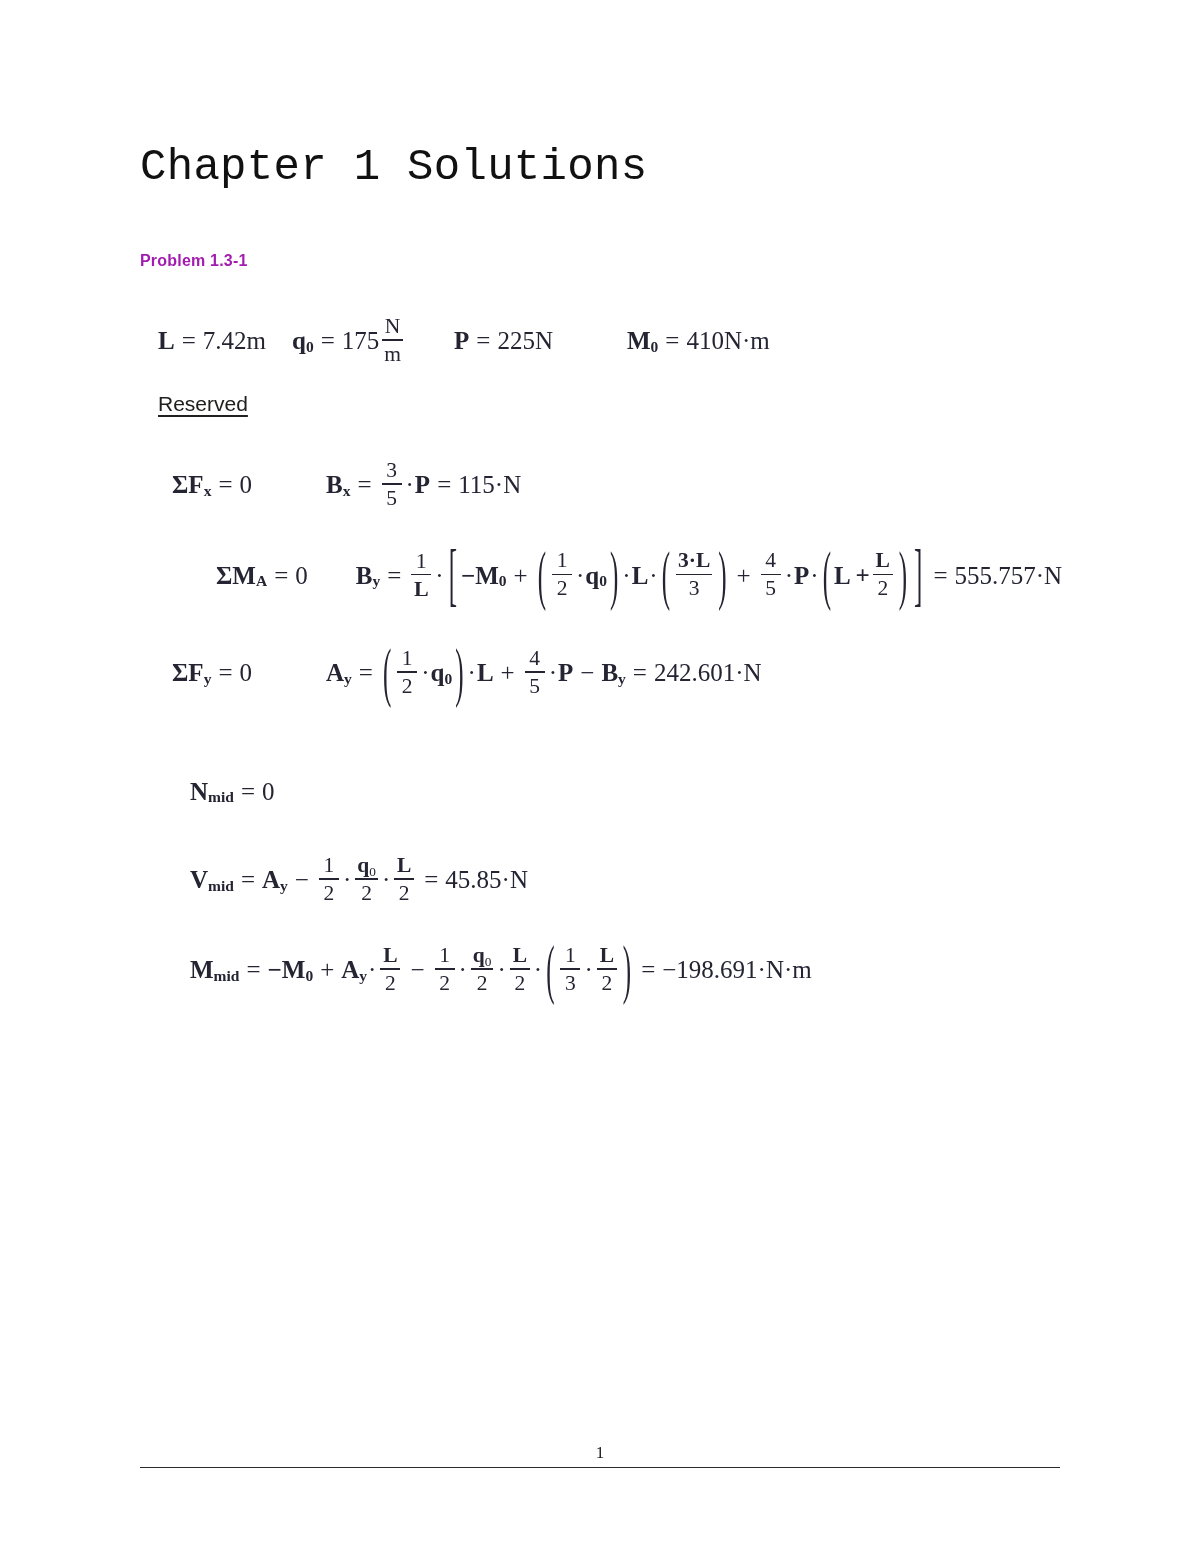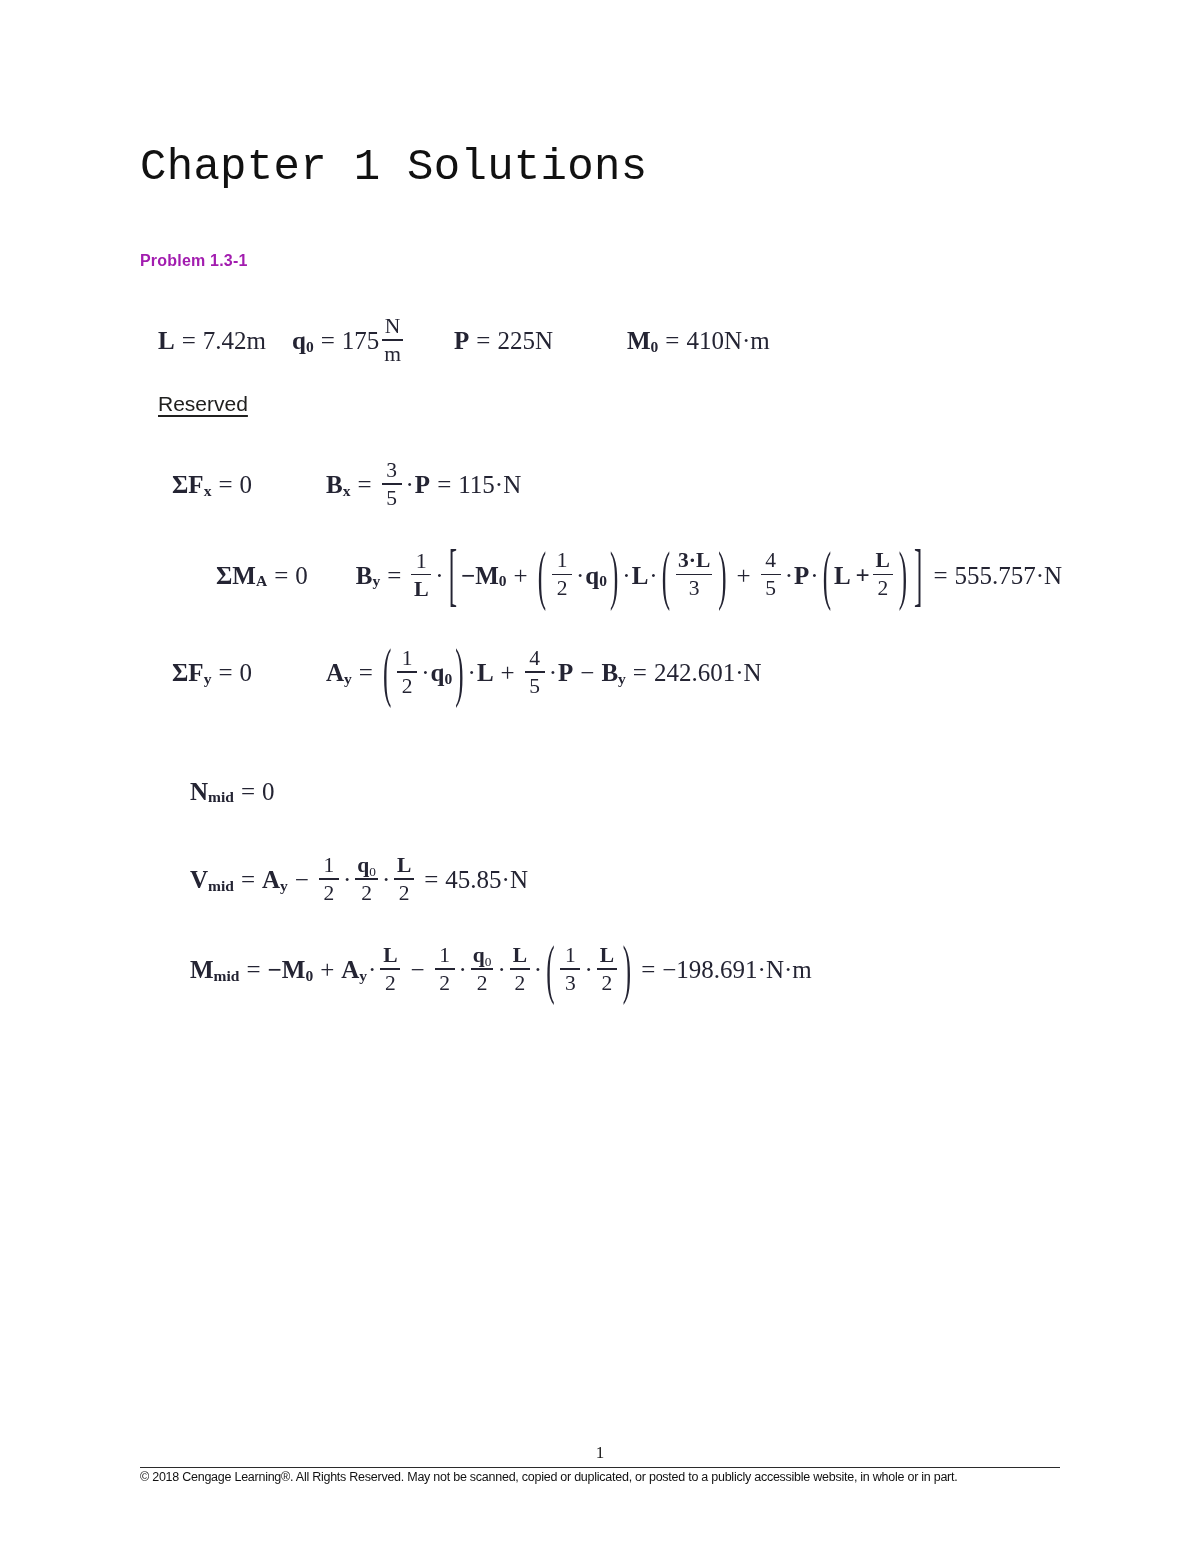--- a/index.html
+++ b/index.html
@@ -460,15 +460,14 @@
     <span class="paren">
         <span class="d">)</span>
       </span>
 
     <span class="op">=</span>
     <span>−198.691·N·m</span>
   </div>
 
   <div class="page-number">1</div>
   <div class="footer-rule"></div>
-  <div class="footer-text">© 2018 Cengage Learning®. All Rights Reserved. May not be scanned, copied or duplicated, or posted to a publicly accessible website, in whole or in part.</div>
 
 </div>
 
 </body></html>

